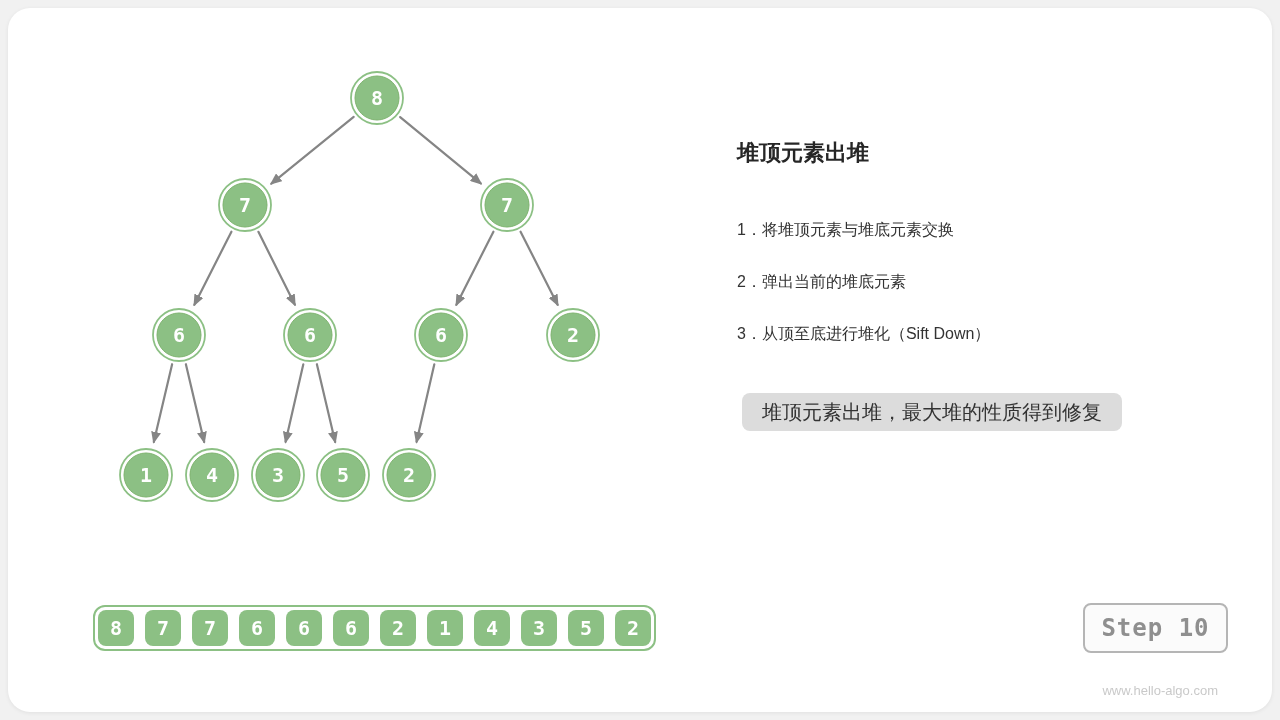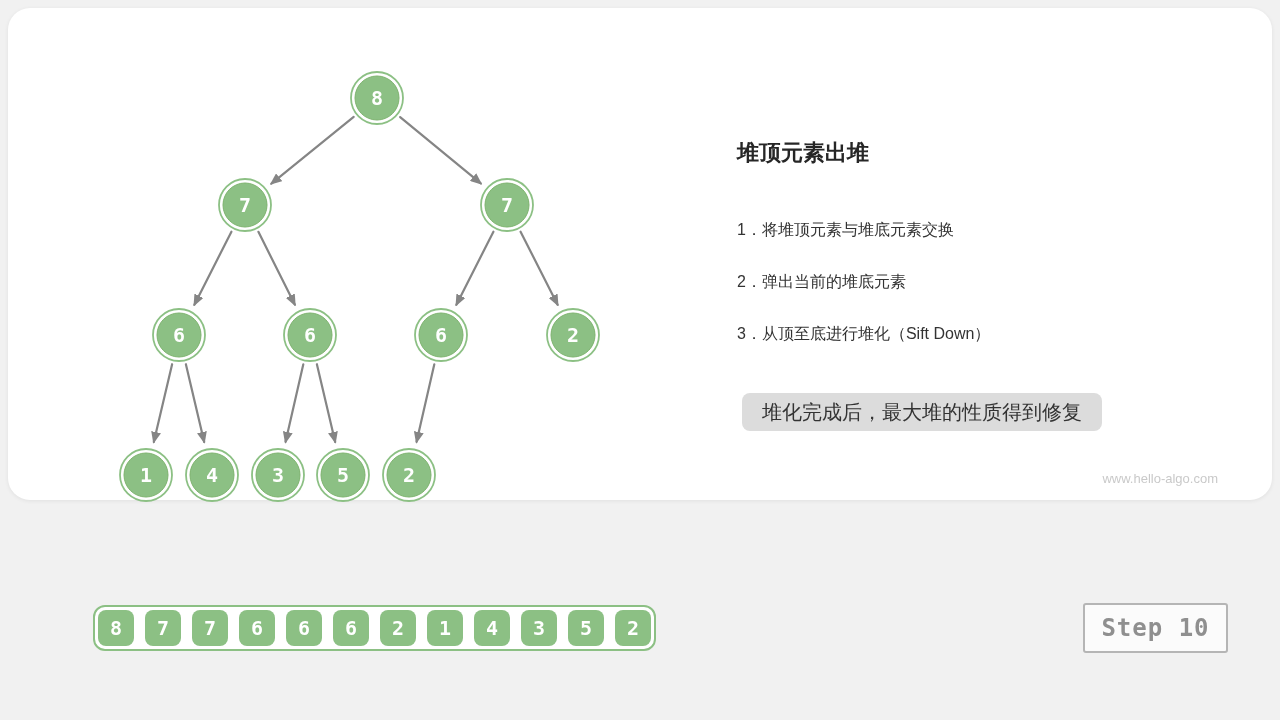--- a/index.html
+++ b/index.html
@@ -6,21 +6,21 @@
   html, body { width: 1280px; height: 720px; }
   body {
     background: #F1F1F1;
     font-family: "Liberation Sans", sans-serif;
     position: relative;
     overflow: hidden;
   }
   .card {
     position: absolute;
     left: 8px; top: 8px;
-    width: 1264px; height: 492px;
+    width: 1264px; height: 704px;
     background: #FFFFFF;
     border-radius: 22px;
     box-shadow: 0 1px 4px rgba(0,0,0,0.07);
   }
   #tree-svg {
     position: absolute;
     left: 0; top: 0;
     width: 1280px; height: 720px;
     pointer-events: none;
   }
@@ -69,21 +69,21 @@
     font-size: 20px;
     display: flex;
     align-items: center;
     justify-content: center;
   }
   .step-box {
     position: absolute;
     left: 1075px; top: 595px;
     width: 145px; height: 50px;
     border: 2px solid #B5B5B5;
-    border-radius: 3px;
+    border-radius: 8px;
     background: #FBFBFB;
     color: #8F8F8F;
     font-family: "DejaVu Sans Mono", monospace;
     font-weight: bold;
     font-size: 24px;
     letter-spacing: 1px;
     display: flex;
     align-items: center;
     justify-content: center;
   }
@@ -98,21 +98,21 @@
 </head>
 <body>
 
 <div class="card">
   <div class="panel-title">堆顶元素出堆</div>
   <div class="steps" id="steps">
       <div class="step-item">1．将堆顶元素与堆底元素交换</div>
       <div class="step-item">2．弹出当前的堆底元素</div>
       <div class="step-item">3．从顶至底进行堆化（Sift Down）</div>
     </div>
-  <div class="note">堆化完成后，最大堆的性质得到修复</div>
+  <div class="note">堆顶元素出堆，最大堆的性质得到修复</div>
   <div class="array-wrap" id="array">
       <div class="cell">8</div>
       <div class="cell">7</div>
       <div class="cell">7</div>
       <div class="cell">6</div>
       <div class="cell">6</div>
       <div class="cell">6</div>
       <div class="cell">2</div>
       <div class="cell">1</div>
       <div class="cell">4</div>

